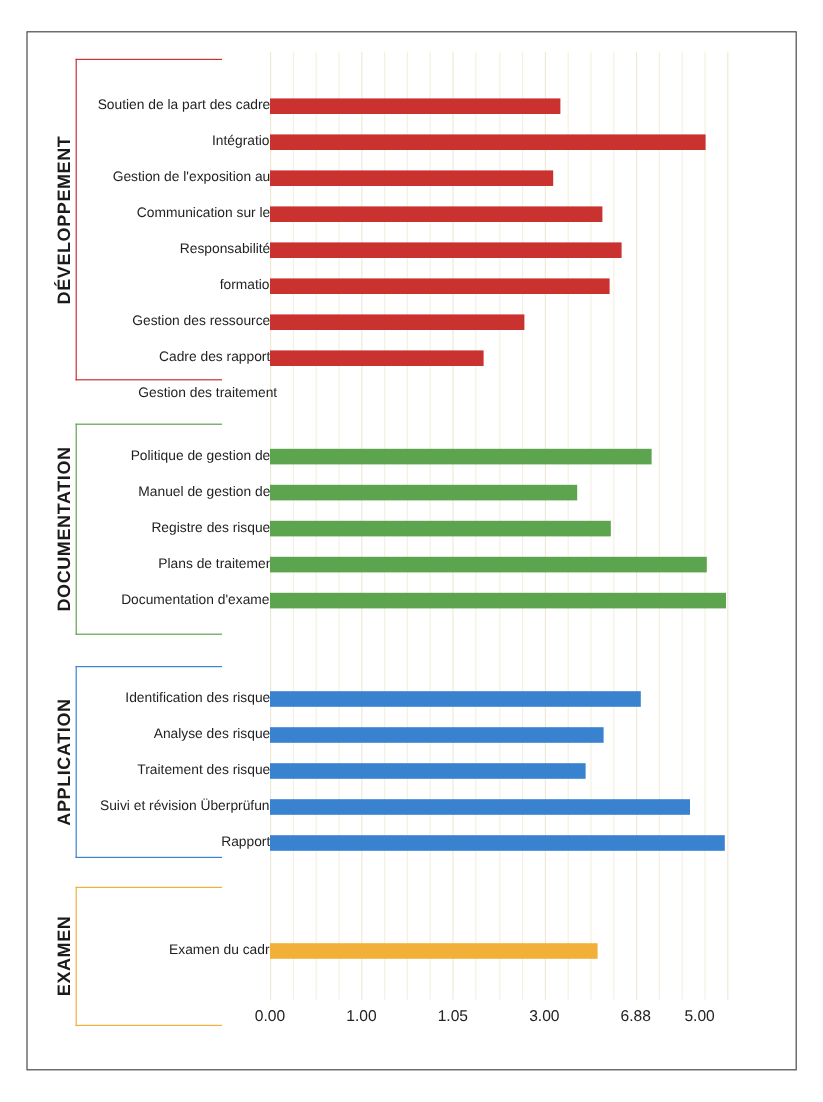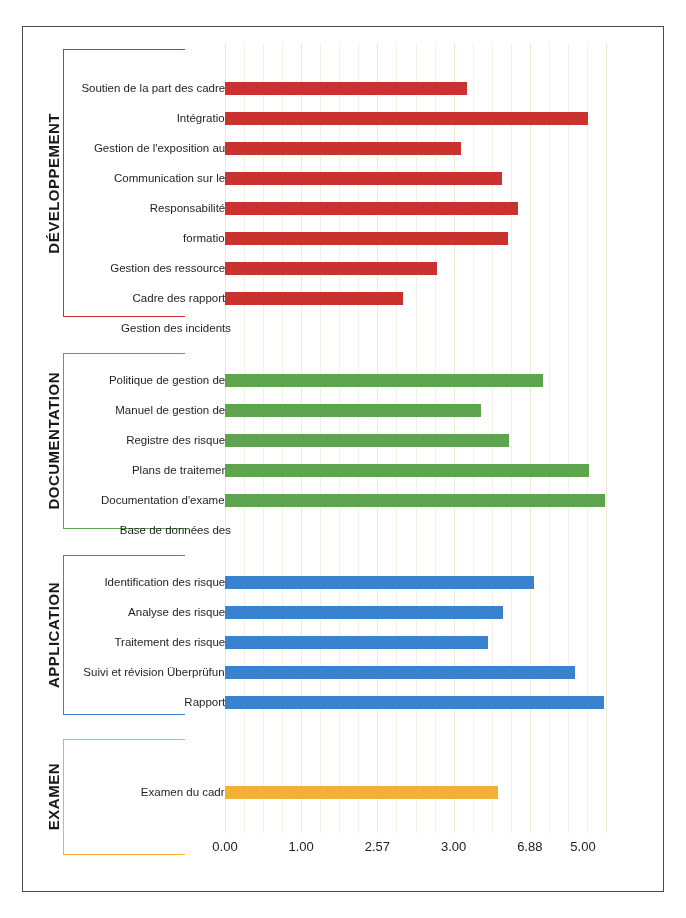--- a/index.html
+++ b/index.html
@@ -194,21 +194,21 @@
         </div>
         <div class="row" style="top: 204px;">
           <div class="row-label">Gestion des ressources</div>
           <div class="bar" title="Gestion des ressources: 2.78" style="width: 211.836px; background: rgb(201, 50, 47);"></div>
         </div>
         <div class="row" style="top: 234px;">
           <div class="row-label">Cadre des rapports</div>
           <div class="bar" title="Cadre des rapports: 2.34" style="width: 178.308px; background: rgb(201, 50, 47);"></div>
         </div>
         <div class="row" style="top: 264px;">
-          <div class="row-label">Gestion des incidents</div>
+          <div class="row-label">Gestion des traitement</div>
         </div>
       </div>
       <div class="group" style="top: 326px; height: 176px; color: rgb(92, 164, 78);">
         <div class="bracket"></div>
         <div class="group-title">
           <span>DOCUMENTATION</span>
         </div>
         <div class="row" style="top: 12px;">
           <div class="row-label">Politique de gestion des</div>
           <div class="bar" title="Politique de gestion des: 4.17" style="width: 317.754px; background: rgb(92, 164, 78);"></div>
@@ -222,23 +222,20 @@
           <div class="bar" title="Registre des risques: 3.73" style="width: 284.226px; background: rgb(92, 164, 78);"></div>
         </div>
         <div class="row" style="top: 102px;">
           <div class="row-label">Plans de traitement</div>
           <div class="bar" title="Plans de traitement: 4.78" style="width: 364.236px; background: rgb(92, 164, 78);"></div>
         </div>
         <div class="row" style="top: 132px;">
           <div class="row-label">Documentation d'examen</div>
           <div class="bar" title="Documentation d'examen: 4.99" style="width: 380.238px; background: rgb(92, 164, 78);"></div>
         </div>
-        <div class="row" style="top: 162px;">
-          <div class="row-label">Base de données des</div>
-        </div>
       </div>
       <div class="group" style="top: 528px; height: 160px; color: rgb(56, 130, 208);">
         <div class="bracket"></div>
         <div class="group-title">
           <span>APPLICATION</span>
         </div>
         <div class="row" style="top: 12px;">
           <div class="row-label">Identification des risques</div>
           <div class="bar" title="Identification des risques: 4.06" style="width: 309.372px; background: rgb(56, 130, 208);"></div>
         </div>
@@ -267,19 +264,19 @@
         <div class="row" style="top: 38px;">
           <div class="row-label">Examen du cadre</div>
           <div class="bar" title="Examen du cadre: 3.58" style="width: 272.796px; background: rgb(242, 176, 57);"></div>
         </div>
       </div>
     </div>
 
   <div id="x-axis">
       <div class="tick-label" style="left: 202px;">0.00</div>
       <div class="tick-label" style="left: 278.2px;">1.00</div>
-      <div class="tick-label" style="left: 354.4px;">2.57</div>
+      <div class="tick-label" style="left: 354.4px;">1.05</div>
       <div class="tick-label" style="left: 430.6px;">3.00</div>
       <div class="tick-label" style="left: 506.8px;">6.88</div>
       <div class="tick-label" style="left: 560px;">5.00</div>
     </div>
 
 </div>
 
 </body></html>

